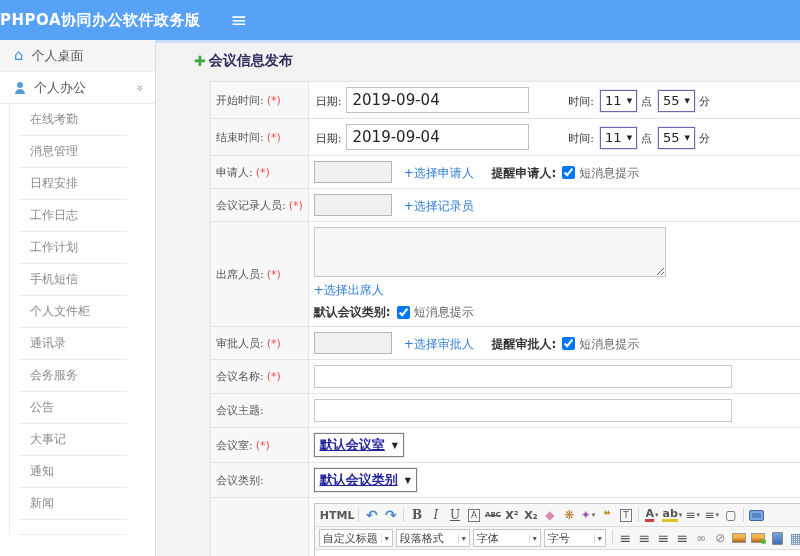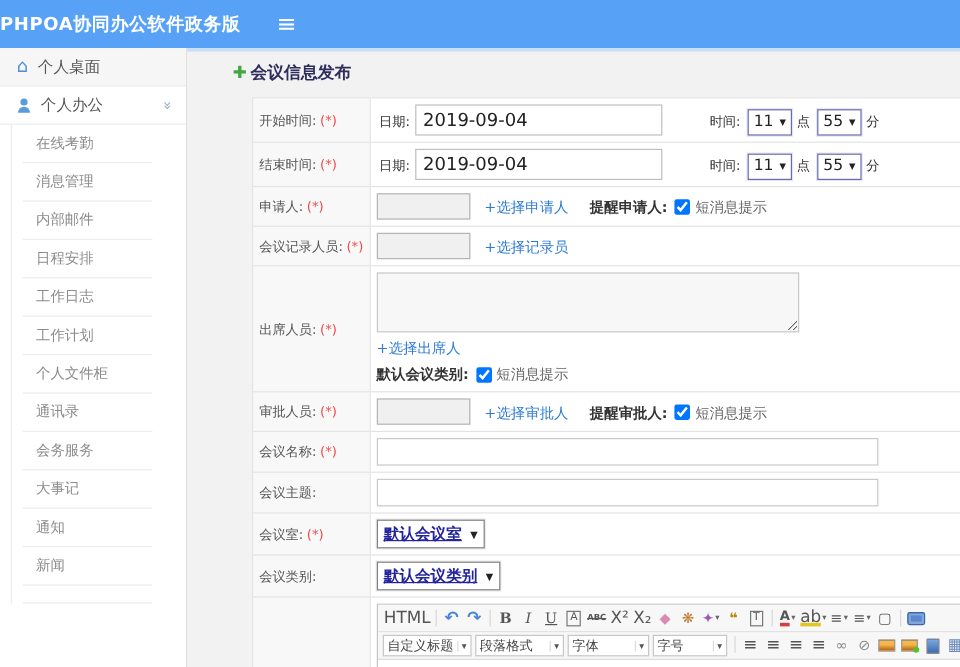--- a/index.html
+++ b/index.html
@@ -35,42 +35,42 @@
   .form-title-text { font-size:14px; font-weight:bold; color:#2d2d5e; }
 
   
   table.form { border-collapse:collapse; margin-left:16px; width:calc(100% - 16px); background:#fff; }
   table.form td { border:1px solid #e3e3e3; border-right:none; padding:5px; vertical-align:middle; }
   td.lbl { width:84px; background:#f8f8f8; font-size:11px; color:#555; white-space:nowrap; padding-left:7px; }
   td.val { background:#fff; }
   .req { color:#ef4b4b; margin-left:3px; }
   .inl { color:#333; font-size:11px; margin:0 4px 0 2px; }
   .inl.gap { margin-left:36px; }
-  input.date-input { width:206px; height:26px; border:1px solid #bfbfbf; font-size:15px; color:#222; padding-left:6px; font-family:inherit; }
+  input.date-input { width:183px; height:26px; border:1px solid #bfbfbf; font-size:15px; color:#222; padding-left:6px; font-family:inherit; }
   input.small-input { width:78px; height:22px; border:1px solid #b5b5b5; background:#f0f0f0; margin-right:8px; }
   input.long-input { width:418px; height:23px; border:1px solid #c9c9c9; padding-left:4px; font-family:inherit; }
   textarea.attendees { width:352px; height:50px; border:1px solid #c9c9c9; background:#f7f7f7; resize:both; display:block; }
   .time-select { display:inline-flex; align-items:center; border:1px solid #6a6aae; box-shadow:0 0 0 1px #e6e6f2; background:#fff; height:22px; padding:0 4px; margin:0 2px; font-size:13px; color:#222; cursor:pointer; }
   .time-select .tri { font-size:7px; margin-left:5px; color:#222; }
   .link { color:#2f7cd4; font-size:12px; text-decoration:none; margin-right:14px; cursor:pointer; }
   .remind { font-size:12px; font-weight:bold; color:#333; margin-right:6px; }
   .sms-label { font-size:12px; color:#666; margin-left:2px; }
   input[type=checkbox] { vertical-align:middle; margin:0 2px 1px 0; }
   .sub-line { margin-top:5px; }
   .nav-select { display:inline-flex; align-items:center; border:1px solid #808080; box-shadow:0 0 0 1px #ececec; background:#fff; padding:2px 5px; cursor:pointer; }
   .nav-select u { color:#24249e; font-weight:bold; font-size:13px; }
   .nav-select .tri { font-size:8px; margin-left:7px; color:#222; }
 
   
   .editor { width:499px; border:1px solid #c6c6c6; background:#fff; }
   .tb-row { display:flex; align-items:center; background:#f7f7f7; border-bottom:1px solid #ddd; padding:2px 4px; height:23px; }
   .tb-group { display:flex; align-items:flex-start; }
   .tb-btn { display:inline-flex; align-items:center; justify-content:center; min-width:17px; height:17px; margin:0 1px; font-size:12px; color:#555; cursor:pointer; }
   .tb-btn .g { line-height:1; }
-  .tb-btn.tiny .g { font-size:14px; font-weight:normal; }
+  .tb-btn.tiny .g { font-size:11px; font-weight:bold; }
   .tb-btn.big .g { font-size:14px; }
   .tb-btn.serif .g { font-family:"DejaVu Serif","Liberation Serif",serif; font-size:12px; }
   .tb-btn.bold .g { font-weight:bold; }
   .tb-btn.italic .g { font-style:italic; }
   .tb-btn.underlined .g { text-decoration:underline; }
   .tb-btn.boxed .g { border:1px solid #777; font-size:9px; padding:0 2px; line-height:11px; }
   .tb-btn.strike .g { text-decoration:line-through; font-size:7px; font-weight:bold; }
   .tb-btn.fontcolor .g { font-size:11px; font-weight:bold; border-bottom:3px solid #d04040; line-height:10px; }
   .tb-btn.highlight .g { border-bottom:3px solid #e2c522; line-height:10px; }
   .tb-btn.dd::after { content:"▾"; font-size:7px; color:#666; margin-left:1px; }
@@ -110,56 +110,60 @@
           <li class="sub-item">
             <span class="sub-label">在线考勤</span>
             <span class="chev"></span>
           </li>
 
           <li class="sub-item">
             <span class="sub-label">消息管理</span>
             <span class="chev"></span>
           </li>
 
-          <li class="sub-item">
-            <span class="sub-label">内部邮件</span>
-            <span class="chev"></span>
-          </li>
 
           <li class="sub-item">
             <span class="sub-label">日程安排</span>
             <span class="chev"></span>
           </li>
 
           <li class="sub-item">
             <span class="sub-label">工作日志</span>
             <span class="chev"></span>
           </li>
 
           <li class="sub-item">
             <span class="sub-label">工作计划</span>
             <span class="chev"></span>
           </li>
 
+          <li class="sub-item">
+            <span class="sub-label">手机短信</span>
+            <span class="chev"></span>
+          </li>
 
           <li class="sub-item">
             <span class="sub-label">个人文件柜</span>
             <span class="chev"></span>
           </li>
 
           <li class="sub-item">
             <span class="sub-label">通讯录</span>
             <span class="chev"></span>
           </li>
 
           <li class="sub-item">
             <span class="sub-label">会务服务</span>
             <span class="chev"></span>
           </li>
 
+          <li class="sub-item">
+            <span class="sub-label">公告</span>
+            <span class="chev"></span>
+          </li>
 
           <li class="sub-item">
             <span class="sub-label">大事记</span>
             <span class="chev"></span>
           </li>
 
           <li class="sub-item">
             <span class="sub-label">通知</span>
             <span class="chev"></span>
           </li>

